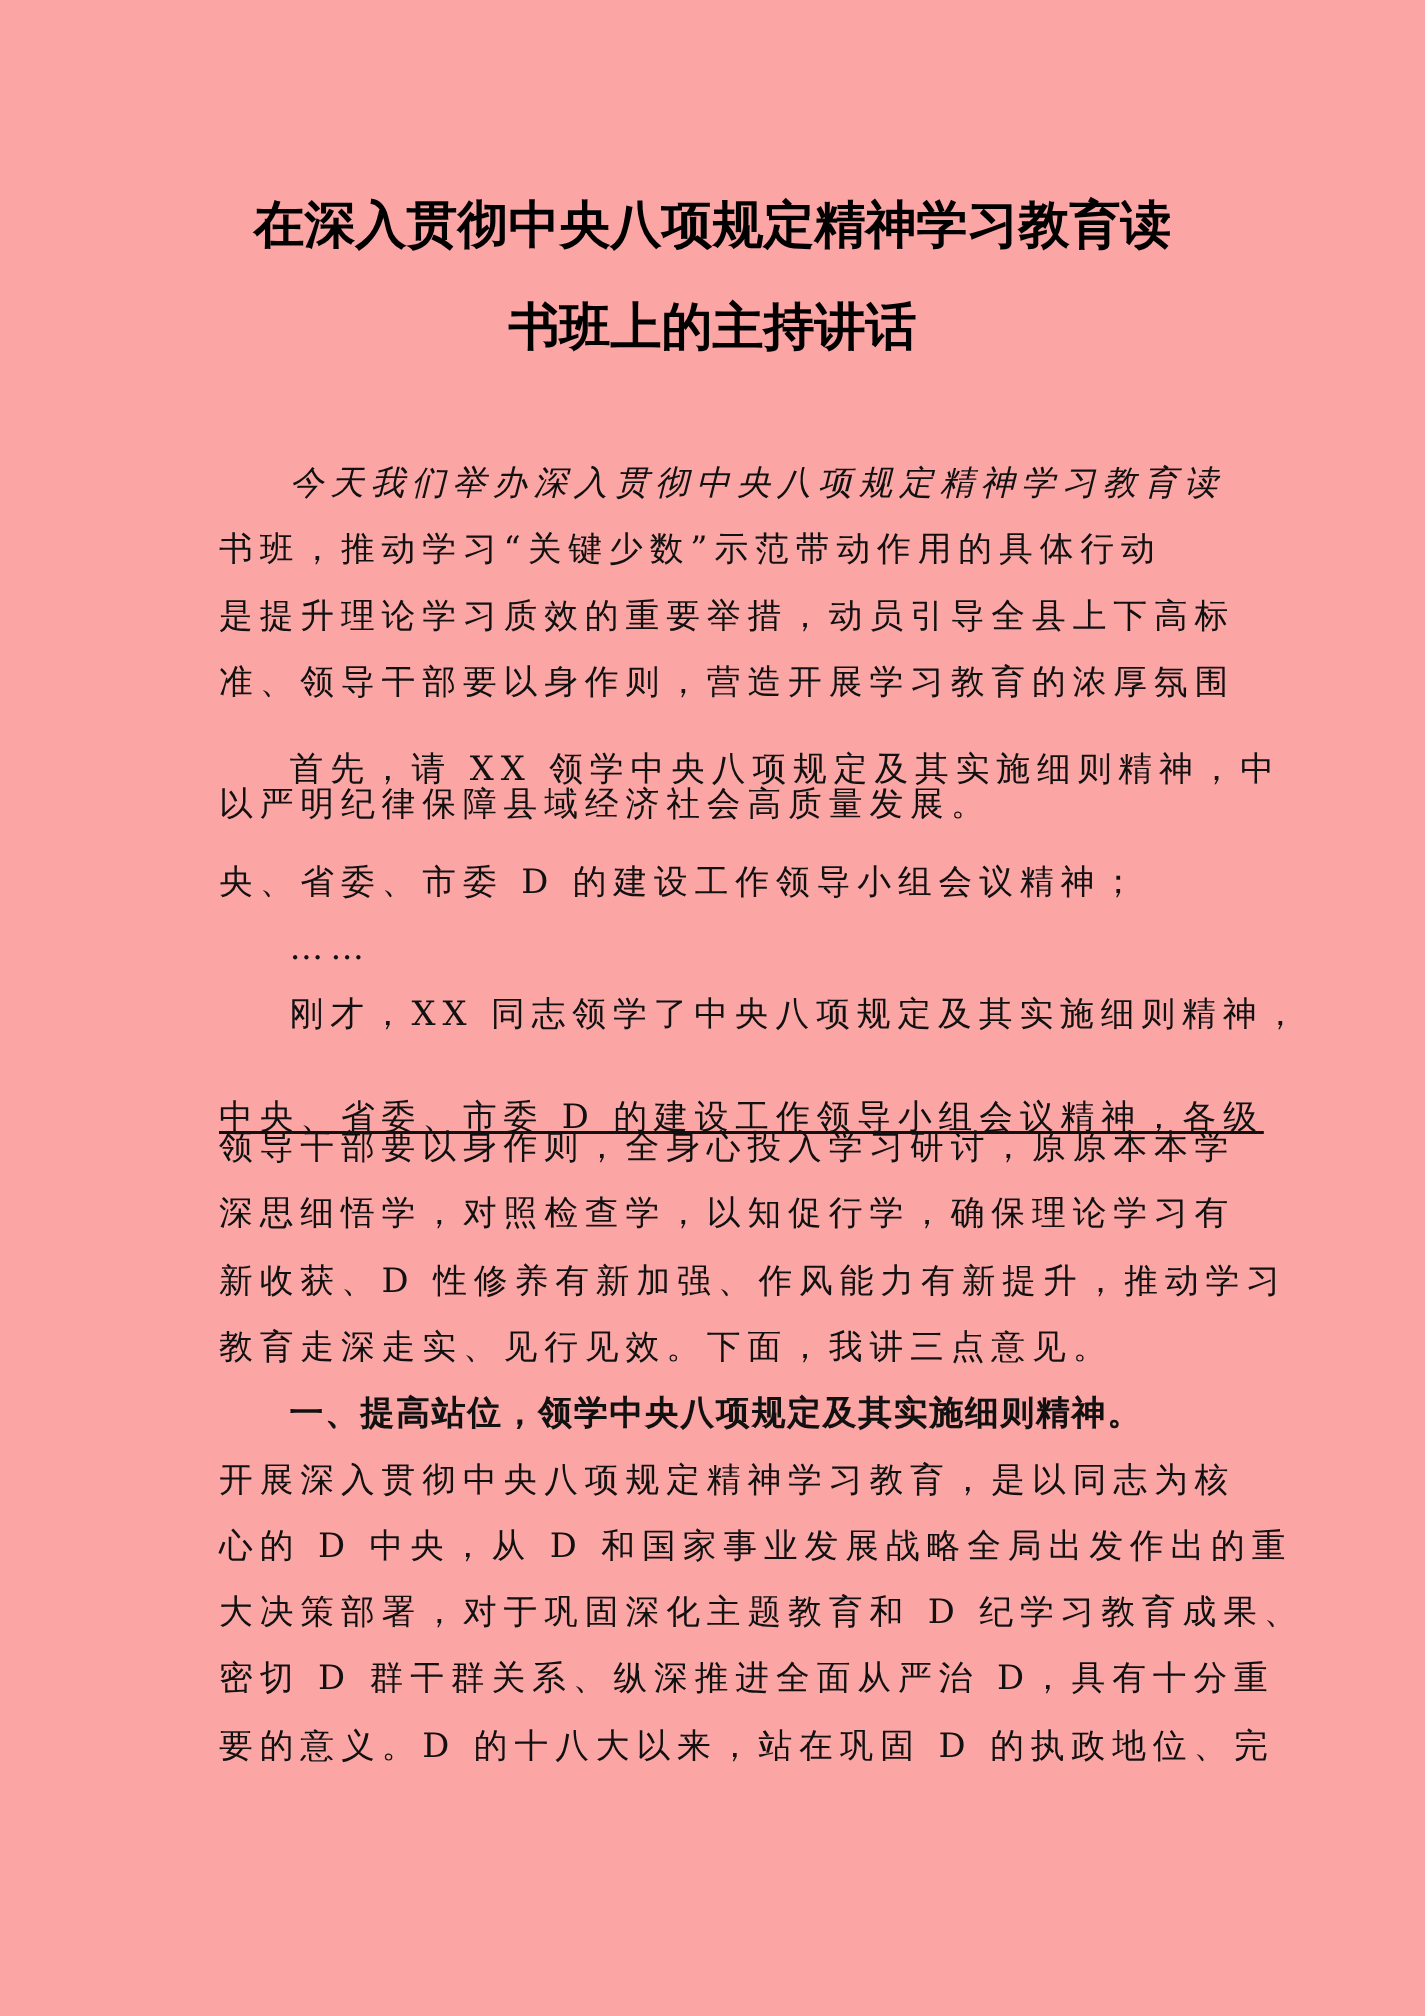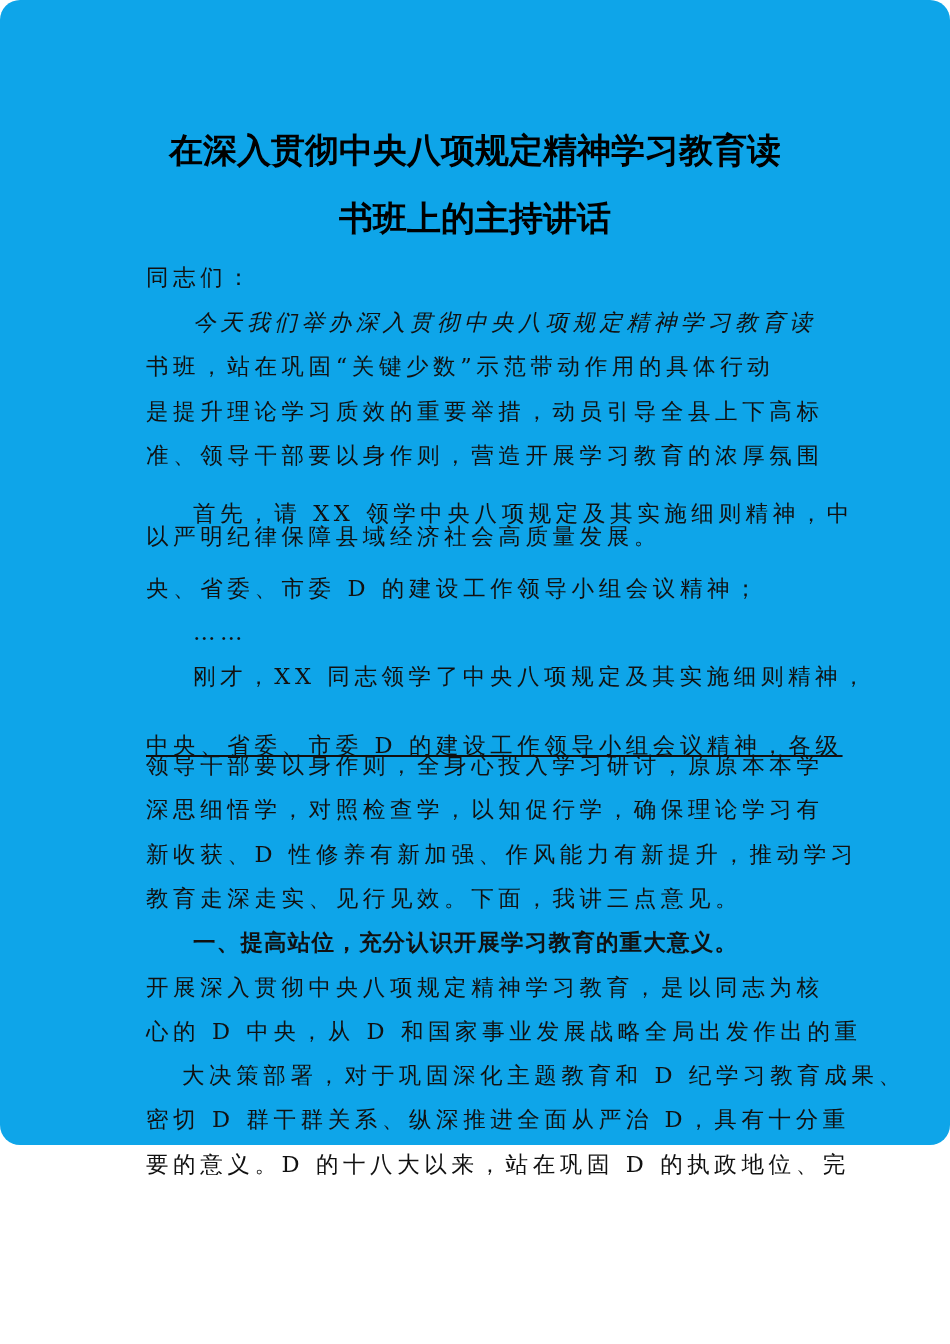--- a/index.html
+++ b/index.html
@@ -1,50 +1,49 @@
 <!DOCTYPE html>
 <html><head>
   <meta charset="utf-8">
   <style>
     html, body { margin: 0; padding: 0; background: #ffffff; }
     body { width: 950px; height: 1344px; position: relative; overflow: hidden;
       font-family: "DejaVu Serif", "Liberation Serif", serif; color: #111; }
-    .page { position: absolute; left: 0; top: 0; width: 950px; height: 1145px; background: #0ea5e9; border-radius: 20px; }
+    .page { position: absolute; left: 0; top: 0; width: 950px; height: 1344px; background: #fca5a5; }
     .title-line { position: absolute; left: 0; width: 950px; text-align: center;
       font-family: "DejaVu Serif", "Liberation Serif", serif; font-weight: bold;
       font-size: 34px; letter-spacing: 0px; line-height: 40px; color: #000; white-space: nowrap; }
     .line { position: absolute; left: 146px; width: 666px; white-space: nowrap;
       font-size: 22.5px; line-height: 30px; letter-spacing: 4.6px; color: #111; }
     .line.indent { left: 193px; }
     .line.bold { font-weight: bold; letter-spacing: 1.2px; font-family: "DejaVu Sans", "Liberation Sans", sans-serif; }
   </style>
 </head>
 <body>
 
 <div class="page">
   <div class="title-line" style="top:130px;">在深入贯彻中央八项规定精神学习教育读</div>
   <div class="title-line" style="top:198px;">书班上的主持讲话</div>
 
-  <div class="line" style="top:262px;">同志们：</div>
 
   <div id="body-lines">
       <div class="line indent" style="top: 307px; font-style: italic;">今天我们举办深入贯彻中央八项规定精神学习教育读</div>
-      <div class="line" style="top: 351.3px;">书班，站在巩固“关键少数”示范带动作用的具体行动</div>
+      <div class="line" style="top: 351.3px;">书班，推动学习“关键少数”示范带动作用的具体行动</div>
       <div class="line" style="top: 395.6px;">是提升理论学习质效的重要举措，动员引导全县上下高标</div>
       <div class="line" style="top: 439.9px;">准、领导干部要以身作则，营造开展学习教育的浓厚氛围</div>
       <div class="line" style="top: 484.2px; margin-top: 37px;">以严明纪律保障县域经济社会高质量发展。</div>
       <div class="line indent" style="top: 498px;">首先，请 XX 领学中央八项规定及其实施细则精神，中</div>
       <div class="line" style="top: 572.8px;">央、省委、市委 D 的建设工作领导小组会议精神；</div>
       <div class="line indent" style="top: 617.1px;">……</div>
       <div class="line indent" style="top: 661.4px;">刚才，XX 同志领学了中央八项规定及其实施细则精神，</div>
       <div class="line" style="top: 730px; text-decoration: underline;">中央、省委、市委 D 的建设工作领导小组会议精神，各级</div>
       <div class="line" style="top: 750px;">领导干部要以身作则，全身心投入学习研讨，原原本本学</div>
       <div class="line" style="top: 794.3px;">深思细悟学，对照检查学，以知促行学，确保理论学习有</div>
       <div class="line" style="top: 838.6px;">新收获、D 性修养有新加强、作风能力有新提升，推动学习</div>
       <div class="line" style="top: 882.9px;">教育走深走实、见行见效。下面，我讲三点意见。</div>
-      <div class="line indent bold" style="top: 927.2px;">一、提高站位，充分认识开展学习教育的重大意义。</div>
+      <div class="line indent bold" style="top: 927.2px;">一、提高站位，领学中央八项规定及其实施细则精神。</div>
       <div class="line" style="top: 971.5px;">开展深入贯彻中央八项规定精神学习教育，是以同志为核</div>
       <div class="line" style="top: 1015.8px;">心的 D 中央，从 D 和国家事业发展战略全局出发作出的重</div>
-      <div class="line" style="top: 1060.1px; margin-left: 36px;">大决策部署，对于巩固深化主题教育和 D 纪学习教育成果、</div>
+      <div class="line" style="top: 1060.1px;">大决策部署，对于巩固深化主题教育和 D 纪学习教育成果、</div>
       <div class="line" style="top: 1104.4px;">密切 D 群干群关系、纵深推进全面从严治 D，具有十分重</div>
       <div class="line" style="top: 1148.7px;">要的意义。D 的十八大以来，站在巩固 D 的执政地位、完</div>
     </div>
 </div>
 
 </body></html>

